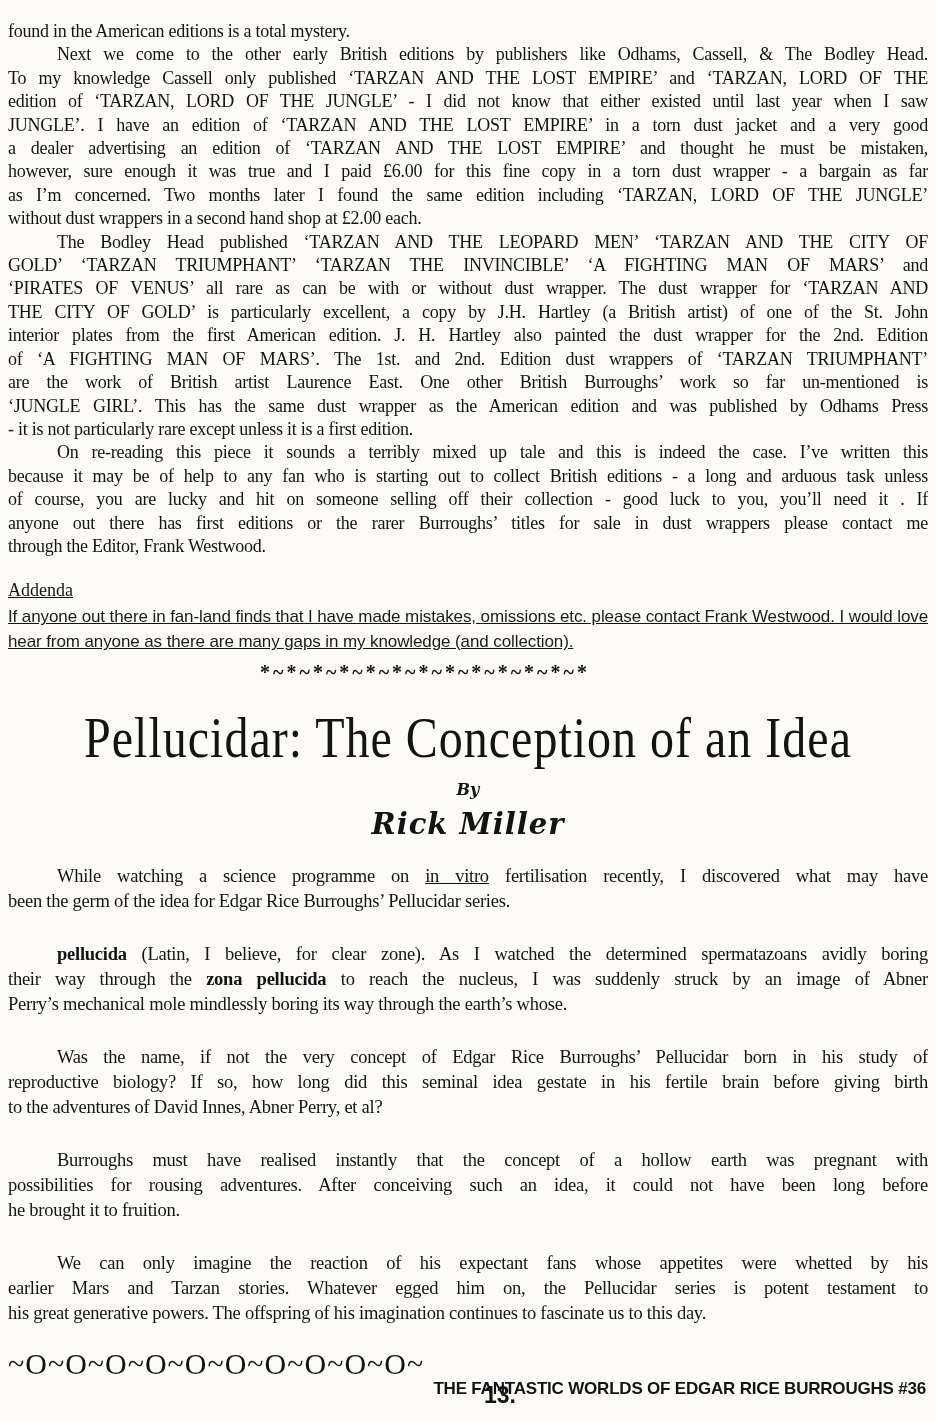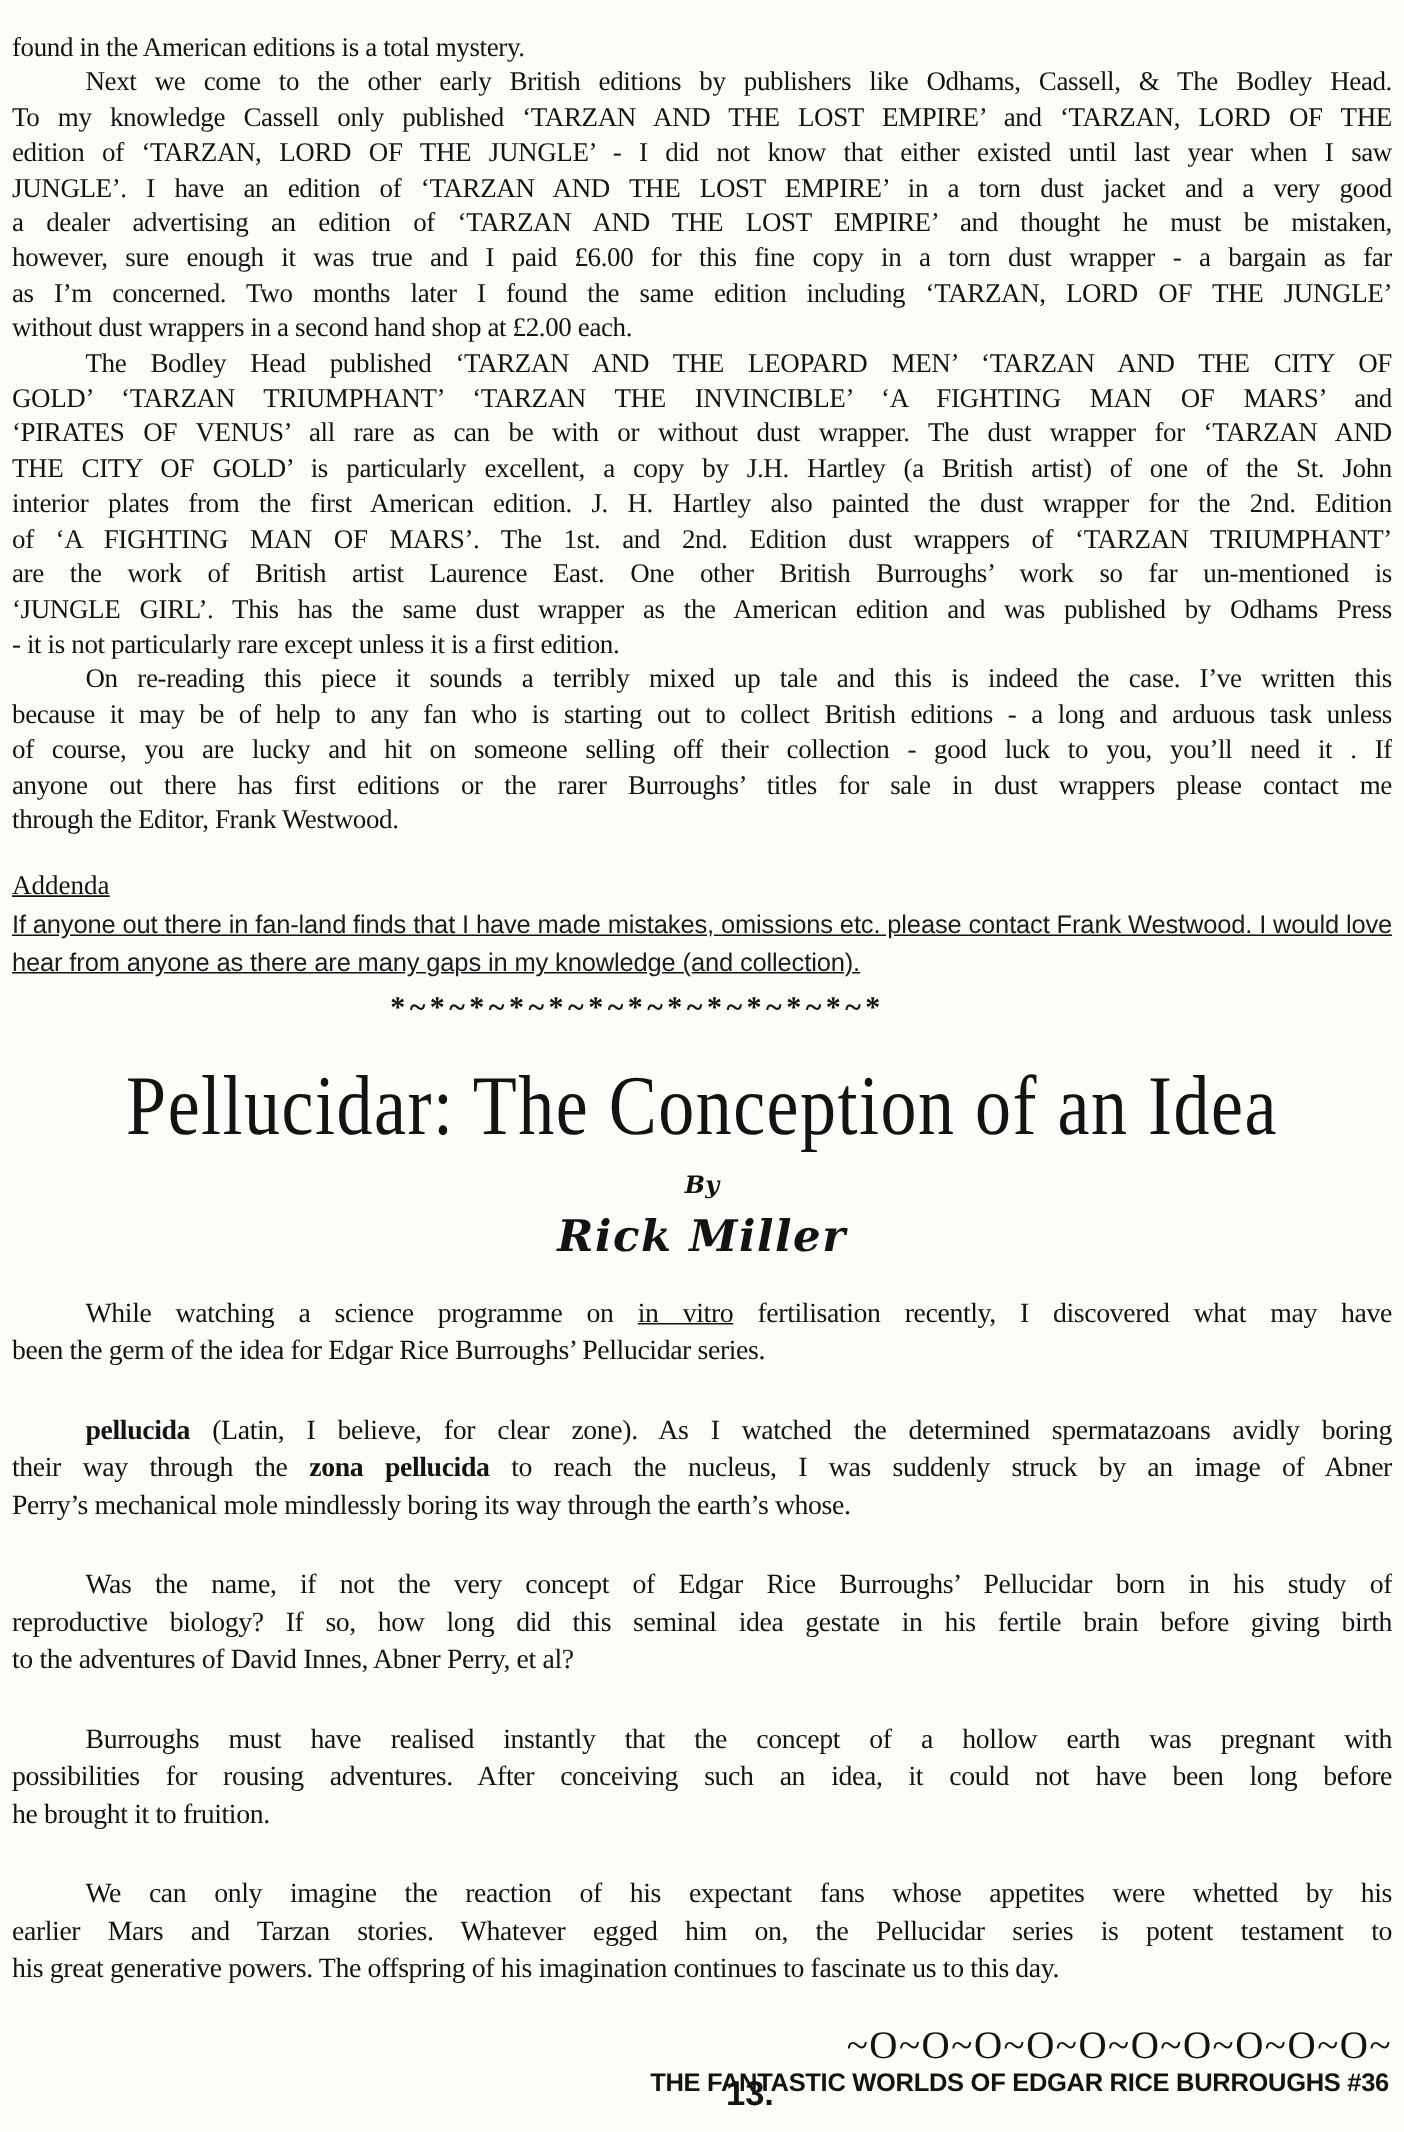--- a/index.html
+++ b/index.html
@@ -78,22 +78,22 @@
   }
   .article2 { margin-top: 22px; }
   .article2 .line {
     font-size: 18.5px;
     line-height: 25px;
     letter-spacing: -0.25px;
   }
   .article2 .para + .para { margin-top: 28px; }
   .sep-bottom {
     margin-top: 24px;
-    font-size: 26px; line-height: 28px;
-    text-align: right;
+    font-size: 30px; line-height: 28px;
+    text-align: left;
     letter-spacing: 1px;
   }
   .footer { position: relative; height: 34px; }
   .page-num {
     position: absolute; left: 476px; top: 4px;
     font-family: "Liberation Sans", sans-serif;
     font-weight: bold; font-size: 23px;
   }
   .zine-title {
     position: absolute; right: 2px; top: 1px;

